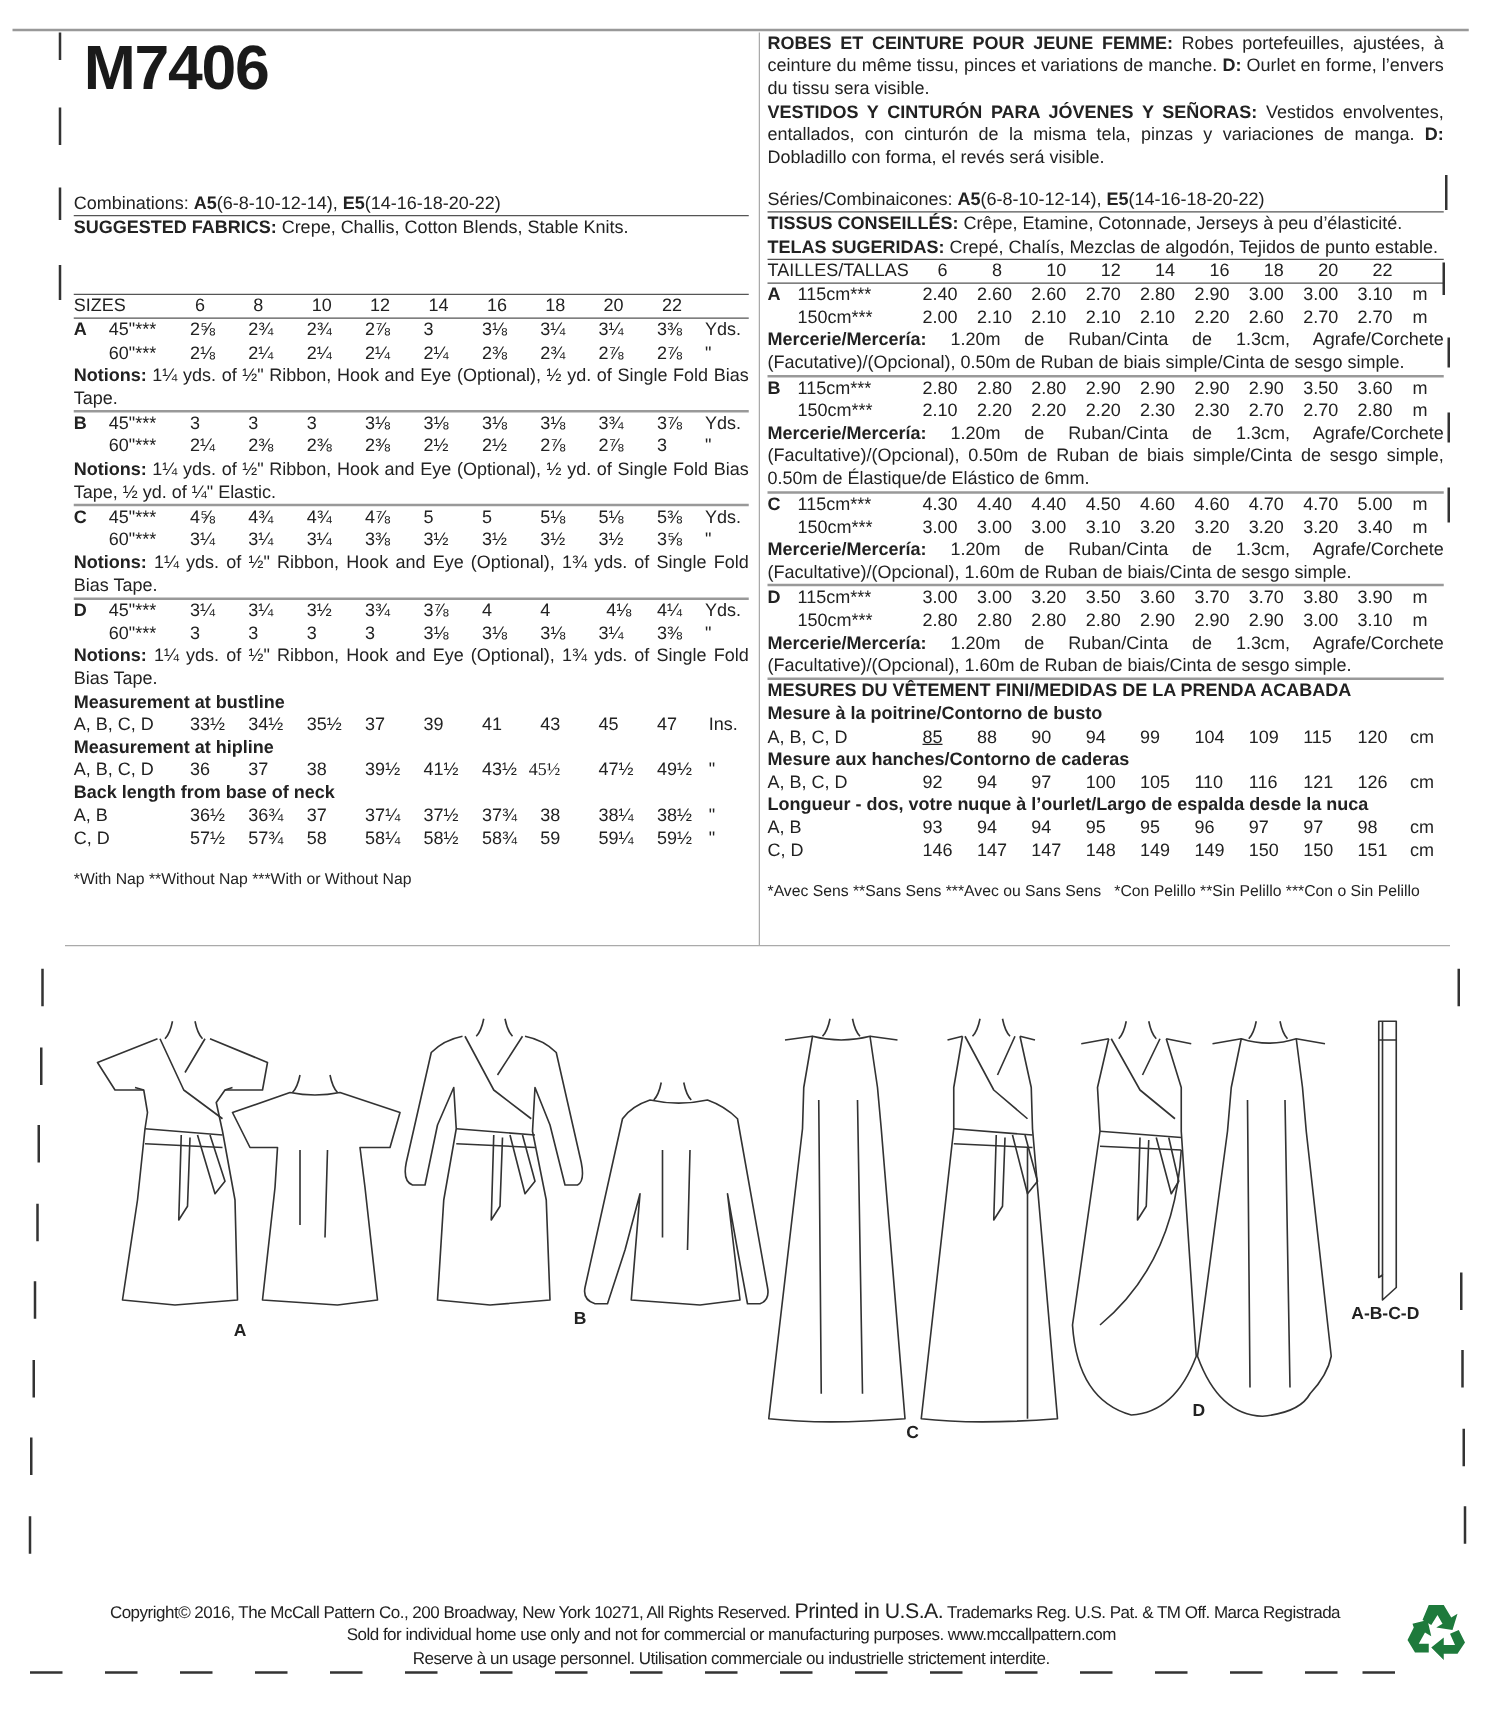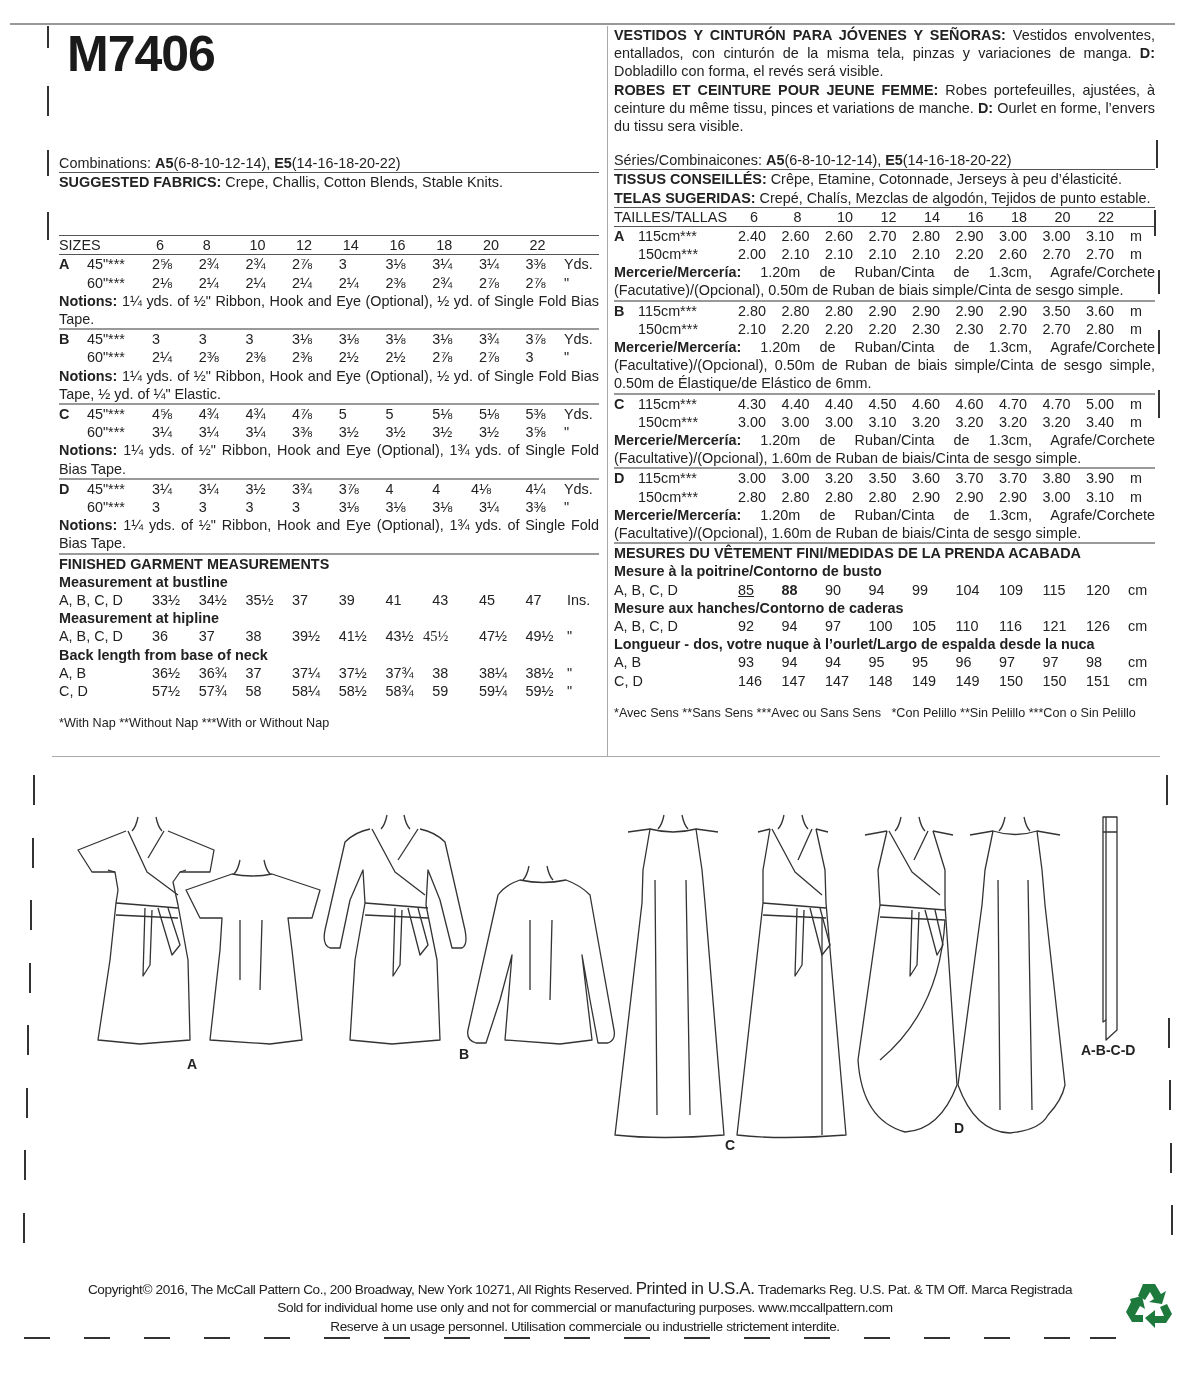--- a/index.html
+++ b/index.html
@@ -155,21 +155,21 @@
         <div class="row" style="position:relative;height:18.2px;">
           <b style="position:absolute;left:0;">D</b>
           <span style="position:absolute;left:28px;">45"***</span>
           <span class="cell" style="position:absolute;left:93px;">3¼</span>
           <span class="cell" style="position:absolute;left:139.7px;">3¼</span>
           <span class="cell" style="position:absolute;left:186.4px;">3½</span>
           <span class="cell" style="position:absolute;left:233.10000000000002px;">3¾</span>
           <span class="cell" style="position:absolute;left:279.8px;">3⅞</span>
           <span class="cell" style="position:absolute;left:326.5px;">4</span>
           <span class="cell" style="position:absolute;left:373.20000000000005px;">4</span>
-          <span class="cell" style="position:absolute;left:412px;">4⅛</span>
+          <span class="cell" style="position:absolute;left:426px;">4⅛</span>
           <span class="cell" style="position:absolute;left:466.6px;">4¼</span>
           <span style="position:absolute;left:505px;">Yds.</span>
         </div>
         <div class="row" style="position:relative;height:18.2px;">
 
           <span style="position:absolute;left:28px;">60"***</span>
           <span class="cell" style="position:absolute;left:93px;">3</span>
           <span class="cell" style="position:absolute;left:139.7px;">3</span>
           <span class="cell" style="position:absolute;left:186.4px;">3</span>
           <span class="cell" style="position:absolute;left:233.10000000000002px;">3</span>
@@ -177,21 +177,20 @@
           <span class="cell" style="position:absolute;left:326.5px;">3⅛</span>
           <span class="cell" style="position:absolute;left:373.20000000000005px;">3⅛</span>
           <span class="cell" style="position:absolute;left:419.90000000000003px;">3¼</span>
           <span class="cell" style="position:absolute;left:466.6px;">3⅜</span>
           <span style="position:absolute;left:505px;">"</span>
         </div>
         <div class="just"><b>Notions:</b> <span>1¼ yds. of ½" Ribbon, Hook and Eye (Optional), 1¾ yds. of Single Fold Bias Tape.</span></div>
       </div>
     </div>
   <div id="en-meas">
-      <div class="rule2 sec">FINISHED GARMENT MEASUREMENTS</div>
       <div class="sec">Measurement at bustline</div>
       <div class="row" style="position:relative;height:18.2px;">
           <span style="position:absolute;left:0;">A, B, C, D</span>
           <span class="cell" style="position:absolute;left:93px;">33½</span>
         <span class="cell" style="position:absolute;left:139.7px;">34½</span>
         <span class="cell" style="position:absolute;left:186.4px;">35½</span>
         <span class="cell" style="position:absolute;left:233.10000000000002px;">37</span>
         <span class="cell" style="position:absolute;left:279.8px;">39</span>
         <span class="cell" style="position:absolute;left:326.5px;">41</span>
         <span class="cell" style="position:absolute;left:373.20000000000005px;">43</span>
@@ -239,30 +238,30 @@
         <span class="cell" style="position:absolute;left:419.90000000000003px;">59¼</span>
         <span class="cell" style="position:absolute;left:466.6px;">59½</span>
           <span style="position:absolute;left:508px;">"</span>
       </div>
     </div>
   <div class="small" style="margin-top:14px;">*With Nap **Without Nap ***With or Without Nap</div>
 </div>
 
 <div class="col colR">
   <div class="just">
+    <b>ROBES ET CEINTURE POUR JEUNE FEMME:</b>
+    <span>Robes portefeuilles, ajustées, à ceinture du même tissu, pinces et variations de manche.</span>
+    <b>D:</b>
+    <span>Ourlet en forme, l’envers du tissu sera visible.</span>
+  </div>
+  <div class="just">
     <b>VESTIDOS Y CINTURÓN PARA JÓVENES Y SEÑORAS:</b>
     <span>Vestidos envolventes, entallados, con cinturón de la misma tela, pinzas y variaciones de manga.</span>
     <b>D:</b>
     <span>Dobladillo con forma, el revés será visible.</span>
-  </div>
-  <div class="just">
-    <b>ROBES ET CEINTURE POUR JEUNE FEMME:</b>
-    <span>Robes portefeuilles, ajustées, à ceinture du même tissu, pinces et variations de manche.</span>
-    <b>D:</b>
-    <span>Ourlet en forme, l’envers du tissu sera visible.</span>
   </div>
   <div style="margin-top:16px;">
     <span>Séries/Combinaicones:</span>
     <b>A5</b><span>(6-8-10-12-14),</span>
     <b>E5</b><span>(14-16-18-20-22)</span>
   </div>
   <div class="rule just">
     <b>TISSUS CONSEILLÉS:</b>
     <span>Crêpe, Etamine, Cotonnade, Jerseys à peu d’élasticité.</span>
   </div>
@@ -407,21 +406,21 @@
         </div>
         <div class="just"><b>Mercerie/Mercería:</b> <span>1.20m de Ruban/Cinta de 1.3cm, Agrafe/Corchete (Facultative)/(Opcional), 1.60m de Ruban de biais/Cinta de sesgo simple.</span></div>
       </div>
     </div>
   <div id="fr-meas">
       <div class="rule2 sec">MESURES DU VÊTEMENT FINI/MEDIDAS DE LA PRENDA ACABADA</div>
       <div class="sec">Mesure à la poitrine/Contorno de busto</div>
       <div class="row" style="position:relative;height:18.2px;">
           <span style="position:absolute;left:0;">A, B, C, D</span>
           <span class="cell" style="position:absolute;left:124px;text-decoration:underline;">85</span>
-        <span class="cell" style="position:absolute;left:167.5px;font-weight:bold;">88</span>
+        <span class="cell" style="position:absolute;left:167.5px;">88</span>
         <span class="cell" style="position:absolute;left:211px;">90</span>
         <span class="cell" style="position:absolute;left:254.5px;">94</span>
         <span class="cell" style="position:absolute;left:298px;">99</span>
         <span class="cell" style="position:absolute;left:341.5px;">104</span>
         <span class="cell" style="position:absolute;left:385px;">109</span>
         <span class="cell" style="position:absolute;left:428.5px;">115</span>
         <span class="cell" style="position:absolute;left:472px;">120</span>
           <span style="position:absolute;left:514px;">cm</span>
       </div>
       <div class="sec">Mesure aux hanches/Contorno de caderas</div>

